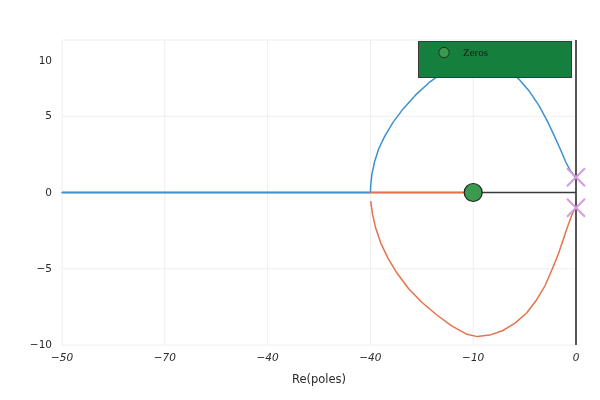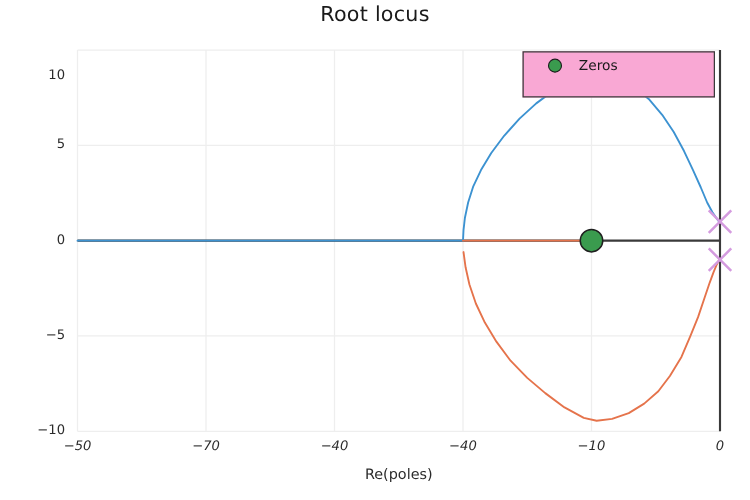--- a/index.html
+++ b/index.html
@@ -37,23 +37,24 @@
     text-align:right;width:44px;
     left:8px;
   }
 
   svg.canvas{position:absolute;left:0;top:0;width:600px;height:400px;display:block;}
 
   .legend-box{
     position:absolute;
     left:418px;top:41px;
     width:154px;height:37px;
-    background:#f9a8d4;
+    background:#15803d;
     border:1px solid #3a3a3a;
     box-sizing:border-box;
+    font-family:Liberation Serif, serif;
   }
   .legend-row{
     position:absolute;left:0;
     height:15px;width:154px;
   }
   .legend-row.r0{top:3px;}
   .legend-row.r1{top:17px;}
   .legend-text{
     position:absolute;left:44px;top:0px;
     font-size:11px;color:#1a1a1a;
@@ -61,21 +62,20 @@
   }
   .legend-mark{
     position:absolute;left:12px;top:0;width:26px;height:15px;
   }
 </style>
 </head>
 <body>
 
 <div id="root">
 
-  <div class="title">Root locus</div>
 
   <div class="xlabel">Re(poles)</div>
 
   <svg class="canvas" viewBox="0 0 600 400" preserveAspectRatio="none">
     <g id="gridlines">
         <line x1="62" y1="40" x2="62" y2="345" stroke="#eeeeee" stroke-width="1"></line>
         <line x1="164.8" y1="40" x2="164.8" y2="345" stroke="#eeeeee" stroke-width="1"></line>
         <line x1="267.6" y1="40" x2="267.6" y2="345" stroke="#eeeeee" stroke-width="1"></line>
         <line x1="370.4" y1="40" x2="370.4" y2="345" stroke="#eeeeee" stroke-width="1"></line>
         <line x1="473.20000000000005" y1="40" x2="473.20000000000005" y2="345" stroke="#eeeeee" stroke-width="1"></line>

